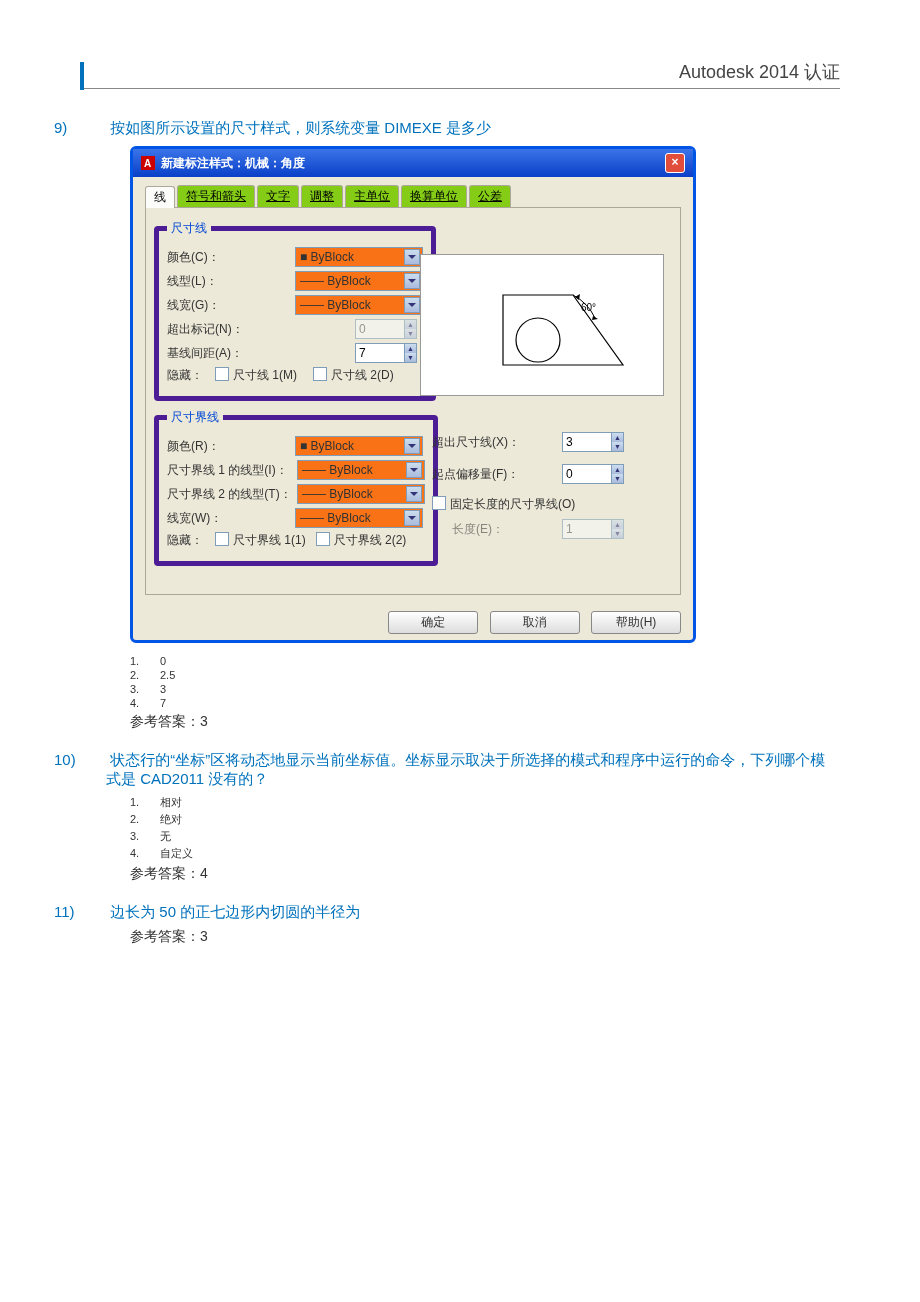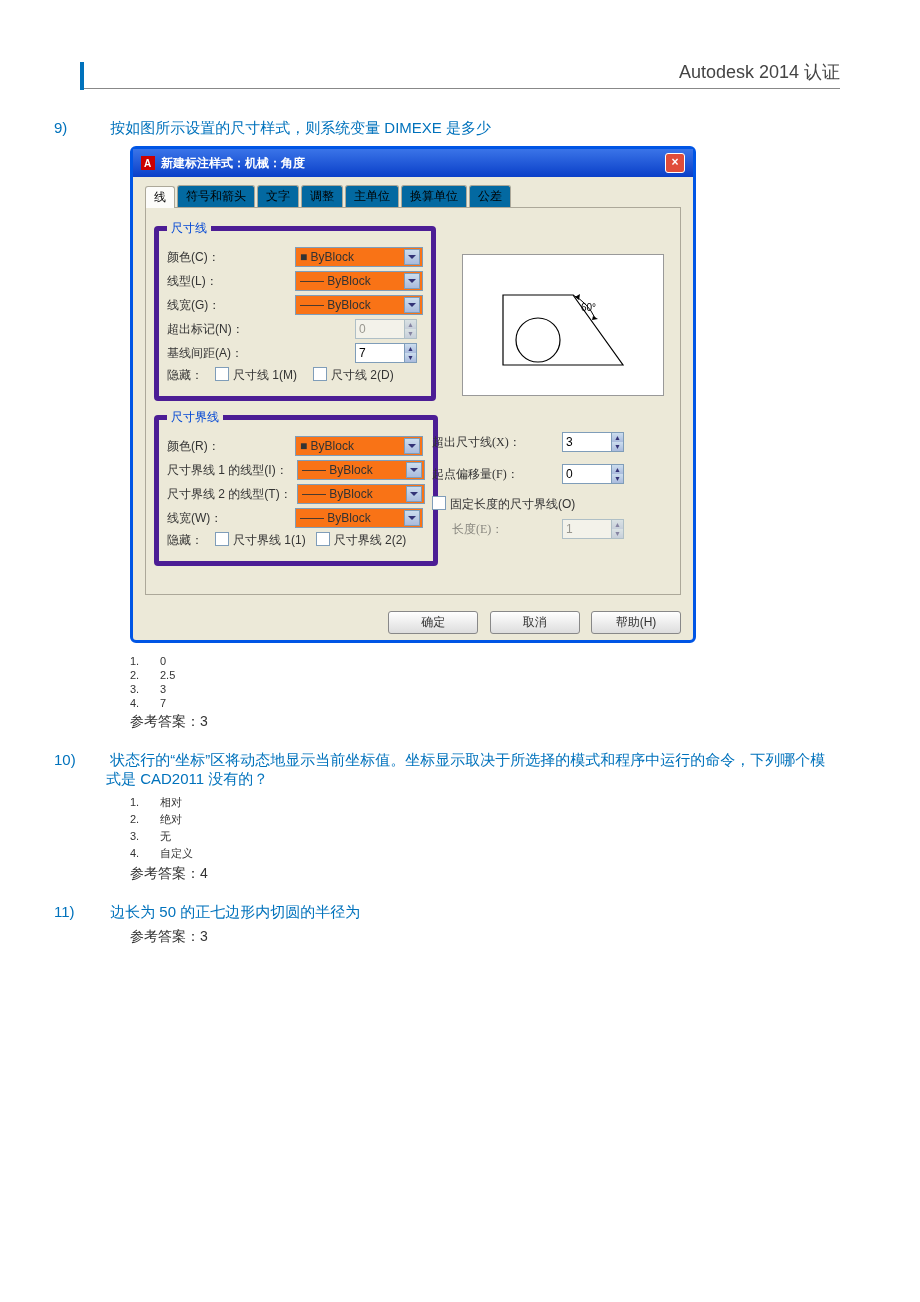--- a/index.html
+++ b/index.html
@@ -60,21 +60,21 @@
     align-items: center;
     justify-content: space-between;
   }
   .title-left { display:flex;align-items:center; gap:6px; }
   .close-x {
     width:18px;height:18px;background:#e04d3a;border:1px solid #fff;border-radius:3px;
     color:#fff;text-align:center;line-height:16px;font-weight:bold;font-size:12px;
   }
   .dialog-body { padding: 8px 12px 10px 12px; position: relative; }
   .tabs { display:flex; border-bottom: 1px solid #aca899; }
-  .tab { padding: 2px 8px; border:1px solid #aca899;border-bottom:none; margin-right: 2px; background:#0369a1; color:#000; font-size:12px; border-radius:3px 3px 0 0; }
+  .tab { padding: 2px 8px; border:1px solid #aca899;border-bottom:none; margin-right: 2px; background:#84cc16; text-decoration:underline; color:#000; font-size:12px; border-radius:3px 3px 0 0; }
   .tab.active { background:#fcfcfa; font-weight:normal; text-decoration:none; position:relative; top:1px; }
   .panel { border:1px solid #aca899; border-top:none; padding:8px; background:#ece9d8; min-height: 370px; position: relative; }
 
   fieldset { border:5px solid #4c1d95; border-radius:4px; margin:4px 0 8px 0; padding:6px 8px 8px 8px; }
   legend { color:#0046d5; padding:0 4px; font-size:12px; }
   .row { display:flex; align-items:center; margin: 4px 0; }
   .row label { width: 128px; }
   .row .wide { width: 130px; }
   .combo {
     display:inline-flex;align-items:center;justify-content:space-between;
@@ -84,27 +84,27 @@
   .combo .arrow::after { content:""; border:4px solid transparent;border-top-color:#337; margin-top:3px; }
   .spin { display:inline-flex;border:1px solid #7f9db9;background:#fff;height:18px;width:60px; }
   .spin input { border:none;width:42px;font-size:12px;padding:0 3px;outline:none; }
   .spin .btns { width:16px;display:flex;flex-direction:column; }
   .spin .b { flex:1;border-left:1px solid #7f9db9;background:linear-gradient(#cde,#abd);display:flex;align-items:center;justify-content:center;font-size:7px;line-height:7px;color:#337;}
   .cklabel { display:inline-flex;align-items:flex-start;gap:4px; }
   .ckbox { width:12px;height:12px;border:1px solid #7f9db9;background:#fff;display:inline-block; }
 
   .preview {
     position:absolute; right: 16px; top: 46px; width:200px;height:140px;
-    background:#fff; border:1px solid #999;
+    background:#fff; border:1px solid #999;padding-left:42px;
   }
   .btn-row { text-align:right; padding: 6px 12px; }
   .btn { display:inline-block; min-width:64px; padding:2px 12px; border:1px solid #888; background:linear-gradient(#fff,#ddd); border-radius:3px; margin-left:8px; text-align:center; }
 
   .right-col { position:absolute; left: 286px; top: 220px; width: 248px; }
-  .right-col .row label { width: 130px; font-family: Liberation Serif, serif; }
+  .right-col .row label { width: 130px; }
 </style>
 </head>
 <body>
 
 <div class="page">
   <div class="header-bar"></div>
   <div class="header">Autodesk 2014 认证</div>
 
   <div class="qline">
     <span class="num qnum">9)</span>

